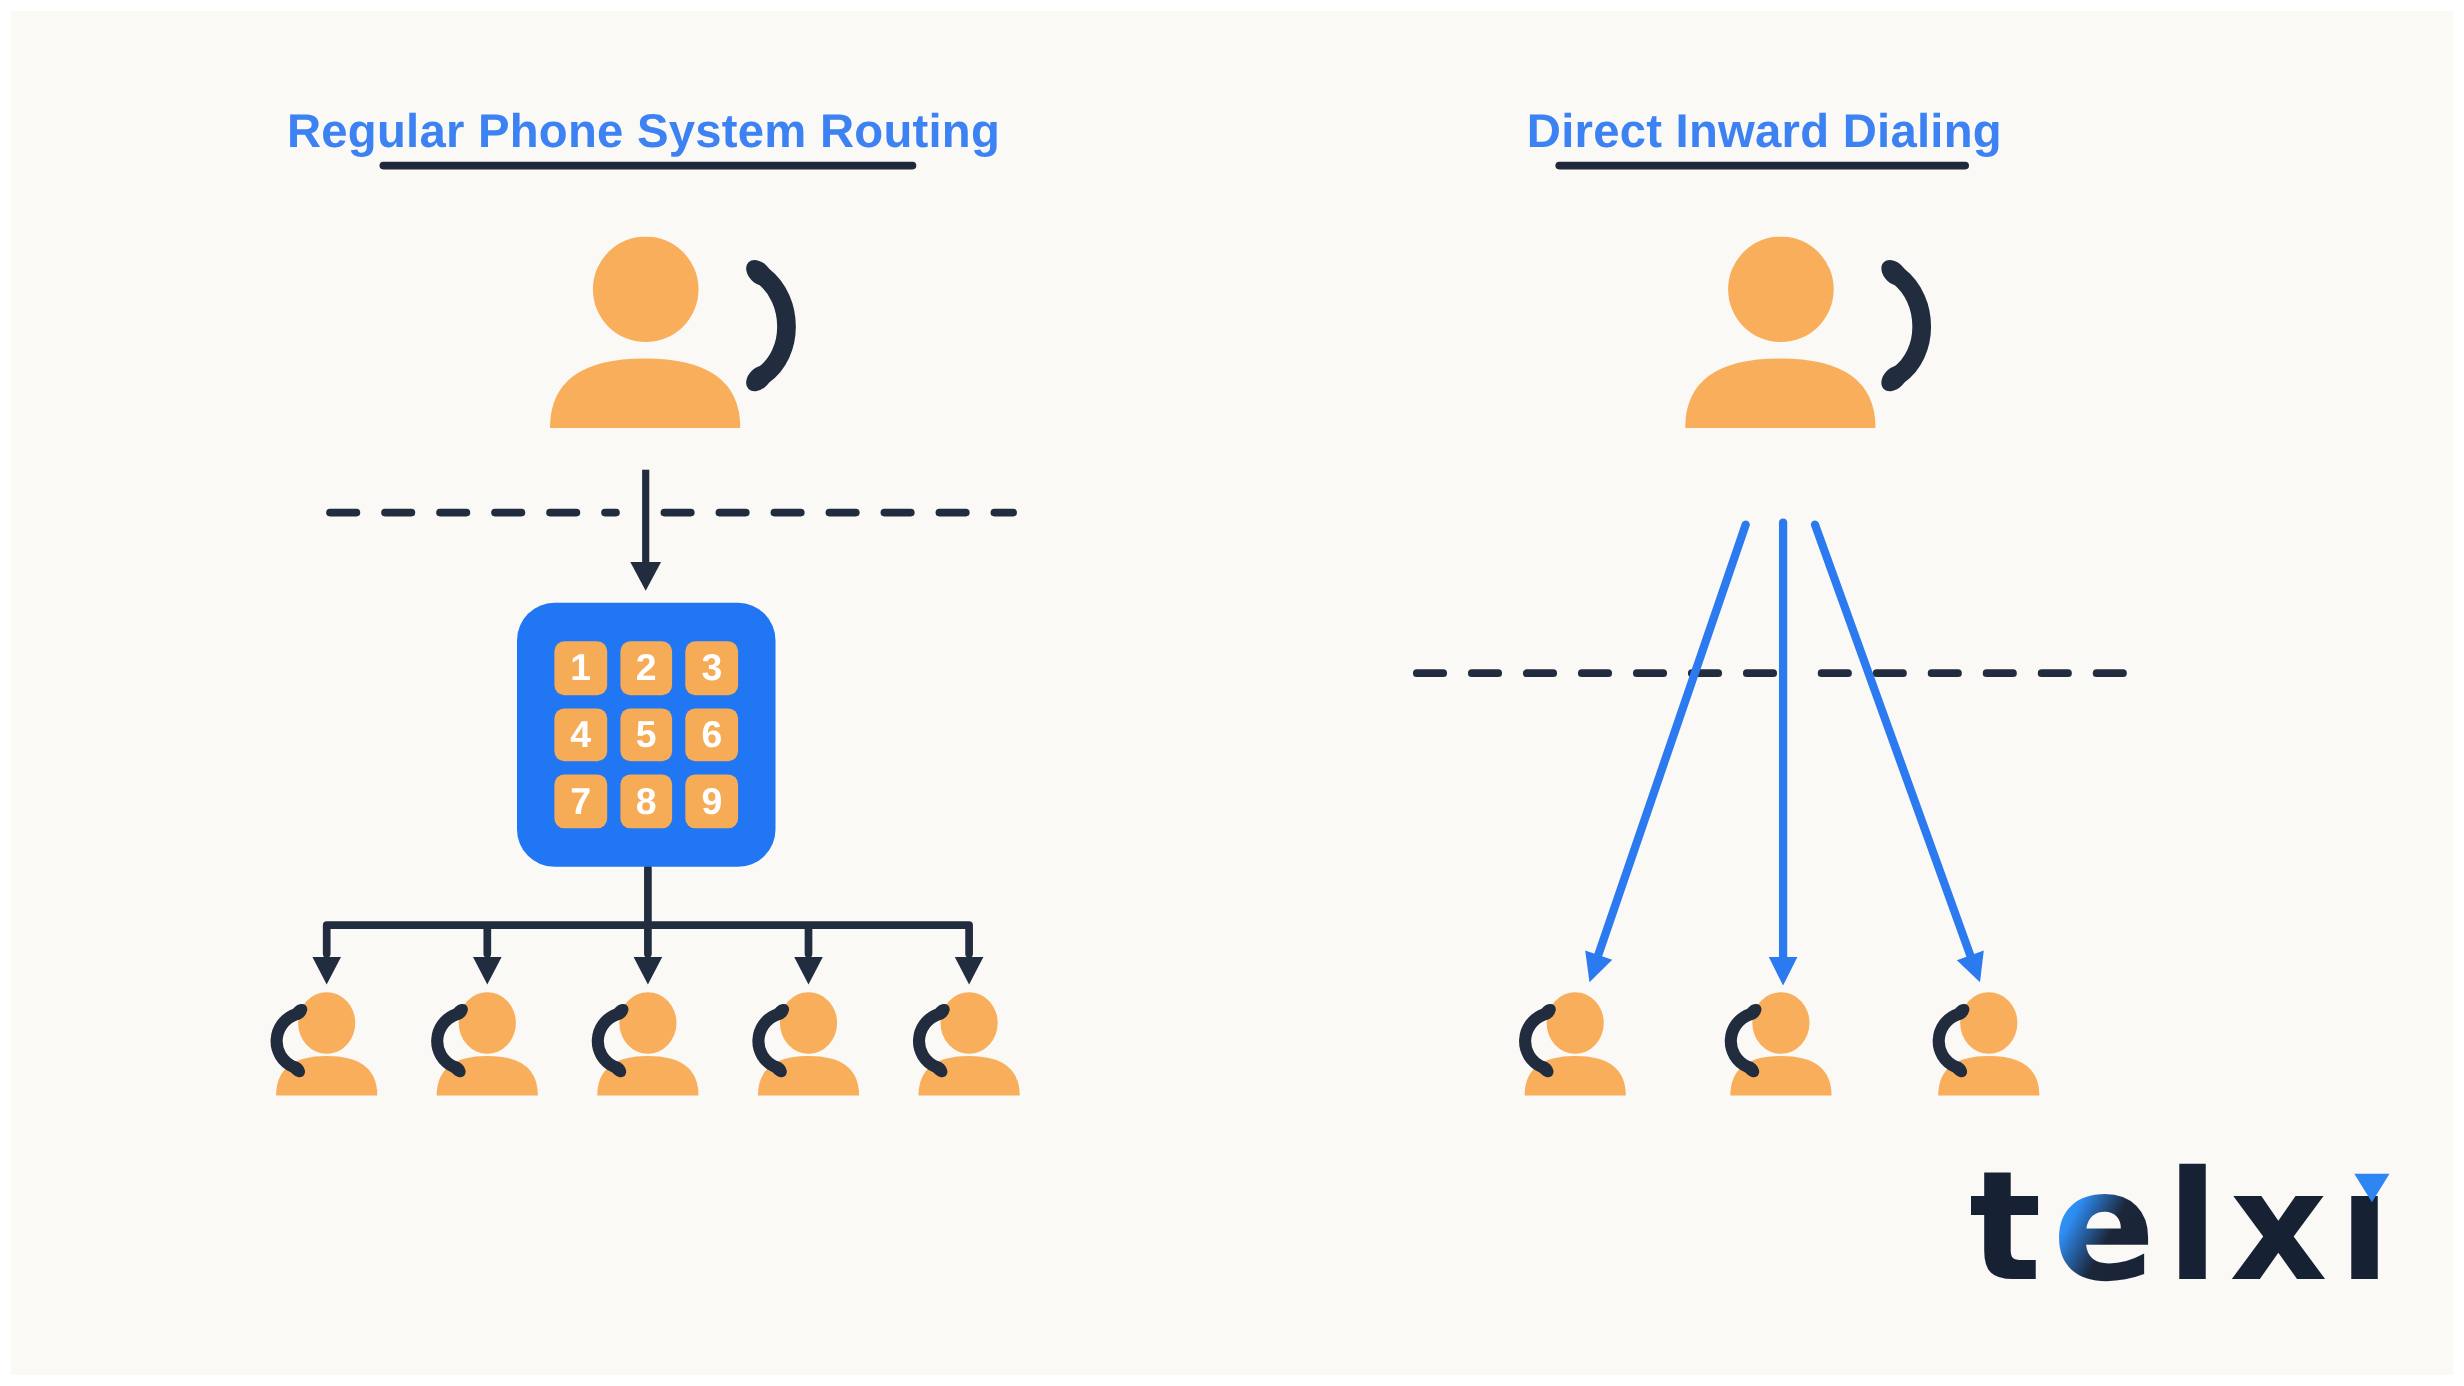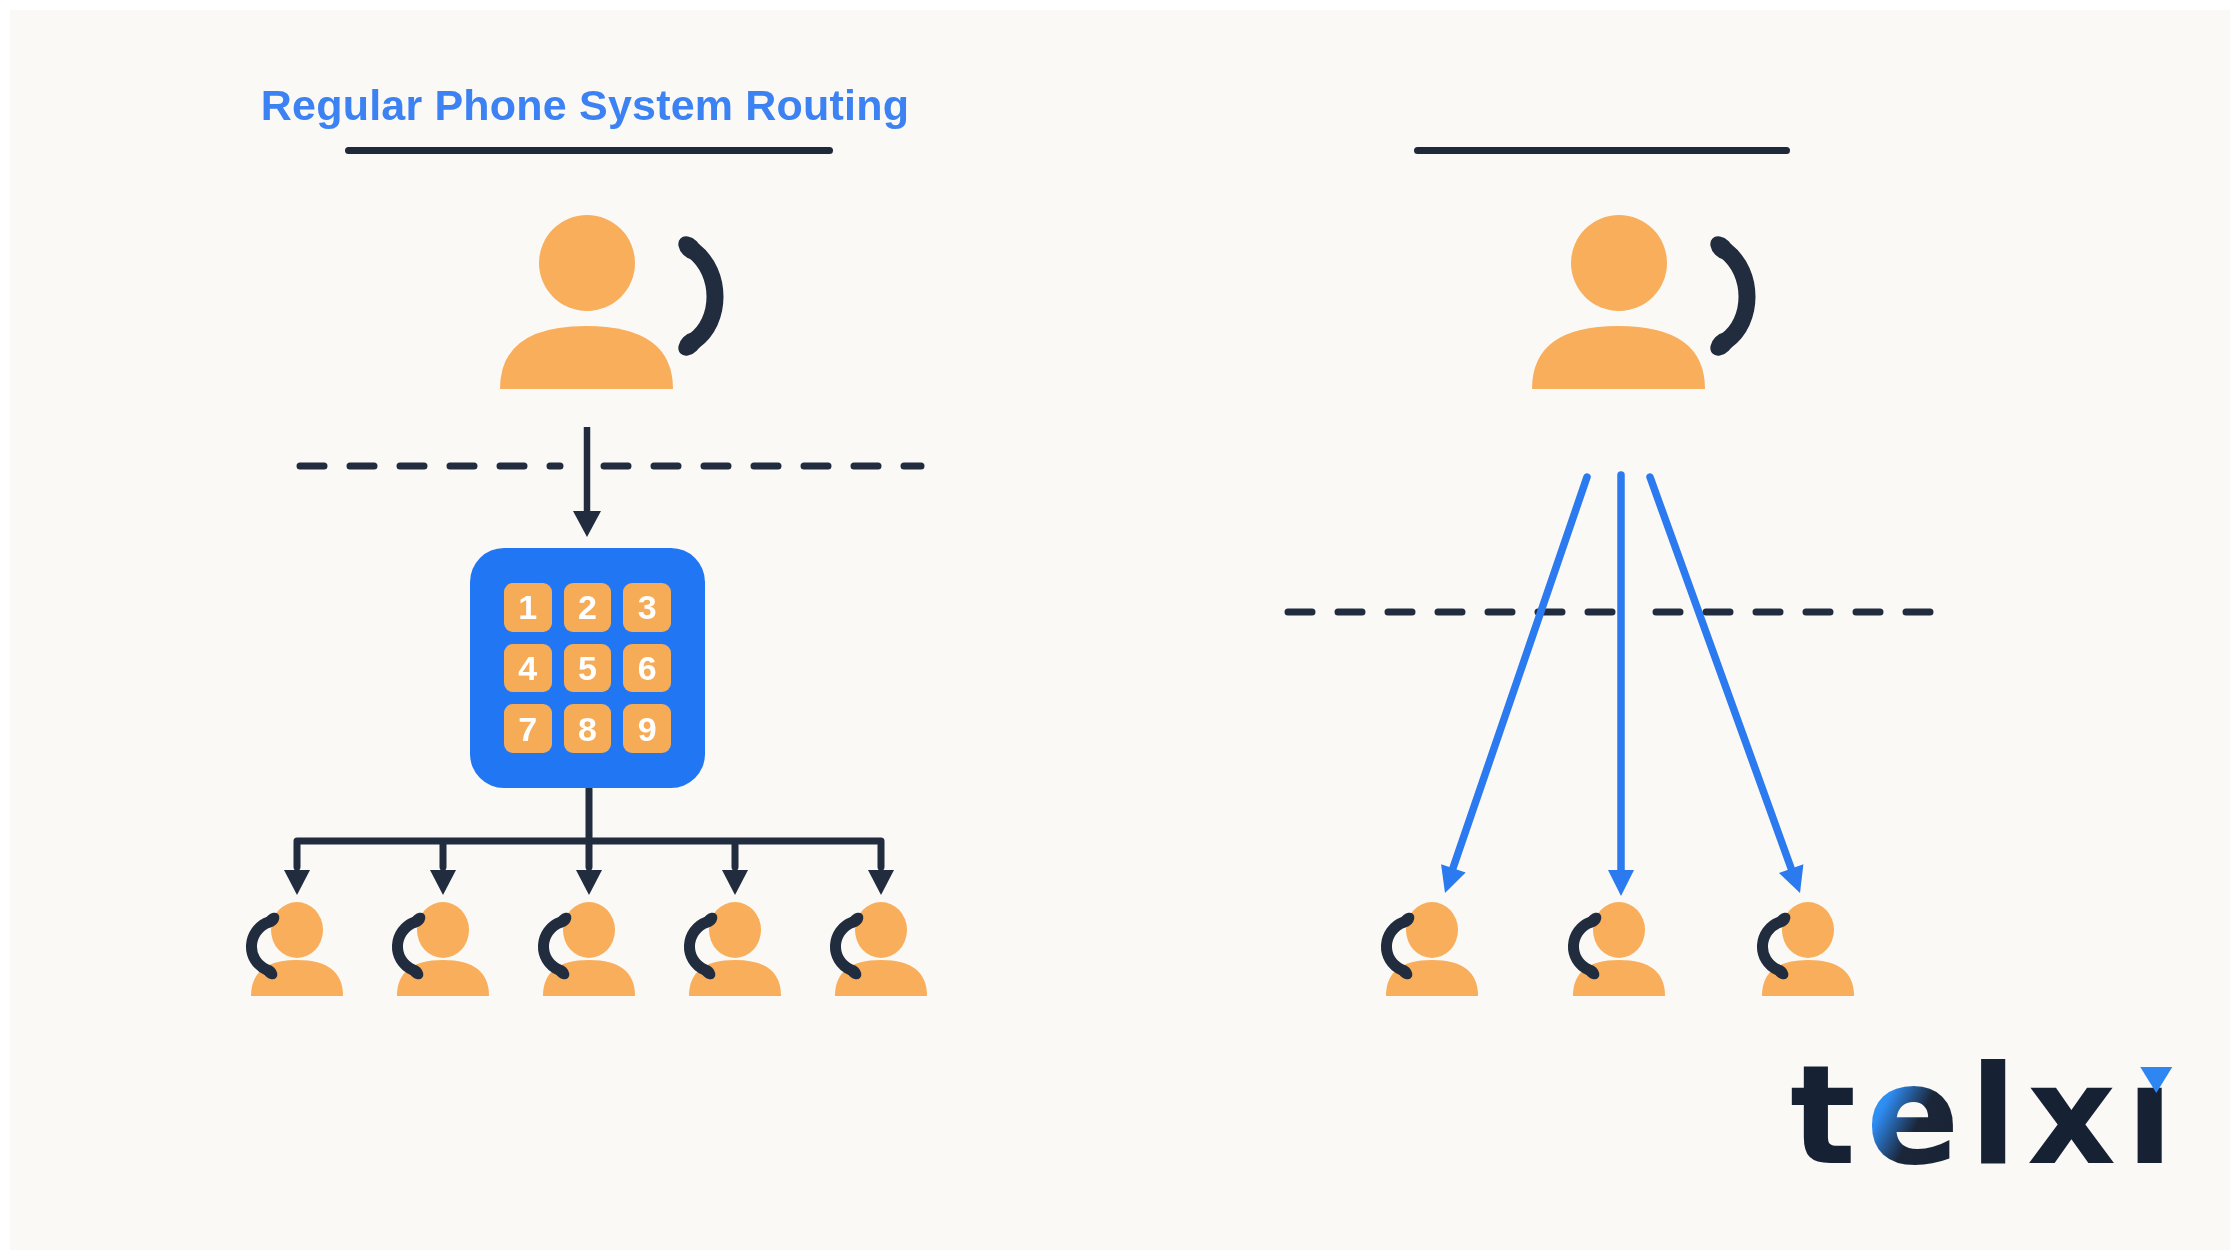--- a/index.html
+++ b/index.html
@@ -1,21 +1,21 @@
 <!DOCTYPE html>
 <html><head>
 <meta charset="utf-8">
 <style>
   html,body{margin:0;padding:0;background:#ffffff;}
   .canvas{position:relative;width:2240px;height:1260px;background:#ffffff;overflow:hidden;
           font-family:"Liberation Sans","DejaVu Sans",sans-serif;}
   .paper{position:absolute;left:10px;top:10px;right:10px;bottom:10px;background:#FAF9F6;}
   .abs{position:absolute;}
 
-  .side-title{position:absolute;top:81px;width:700px;text-align:center;
+  .side-title{position:absolute;top:96px;width:700px;text-align:center;
               font-size:43px;font-weight:700;color:#3C82F2;letter-spacing:0.2px;}
   .title-underline{position:absolute;top:147px;height:7px;border-radius:4px;background:#1E2939;}
 
   
   .keypad{position:absolute;left:470px;top:548px;width:235px;height:240px;
           background:#2176F3;border-radius:34px;box-sizing:border-box;
           padding:35px 34px;display:grid;grid-template-columns:repeat(3,1fr);
           grid-template-rows:repeat(3,1fr);gap:12px;}
   .key{background:#F6AC57;border-radius:9px;display:flex;align-items:center;justify-content:center;
        color:#ffffff;font-size:34px;font-weight:600;line-height:1;}
@@ -129,20 +129,21 @@
   <svg class="abs" style="left:521px;top:900px;" width="116" height="98" viewBox="0 0 116 98">
       <use href="#agent-shape"></use>
     </svg>
   <svg class="abs" style="left:667px;top:900px;" width="116" height="98" viewBox="0 0 116 98">
       <use href="#agent-shape"></use>
     </svg>
   <svg class="abs" style="left:813px;top:900px;" width="116" height="98" viewBox="0 0 116 98">
       <use href="#agent-shape"></use>
     </svg>
 
+  <div class="side-title" style="left:1254px;">Direct Inward Dialing</div>
   <div class="title-underline" style="left:1414px;width:376px;"></div>
 
   <svg class="abs" style="left:1530px;top:215px;" width="230" height="174" viewBox="0 0 230 174">
       <use href="#caller-shape"></use>
     </svg>
 
   <svg class="abs" style="left:1364px;top:900px;" width="116" height="98" viewBox="0 0 116 98">
       <use href="#agent-shape"></use>
     </svg>
   <svg class="abs" style="left:1551px;top:900px;" width="116" height="98" viewBox="0 0 116 98">

